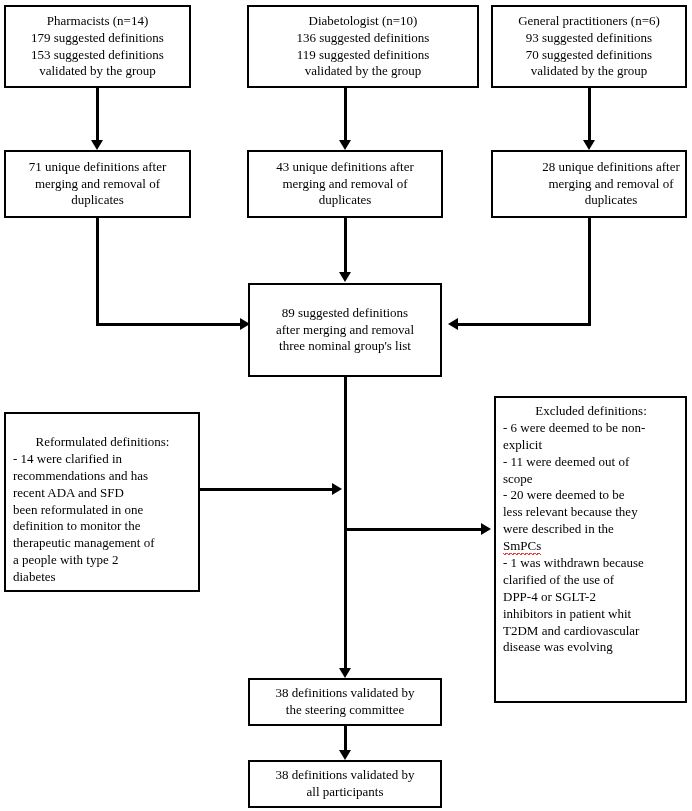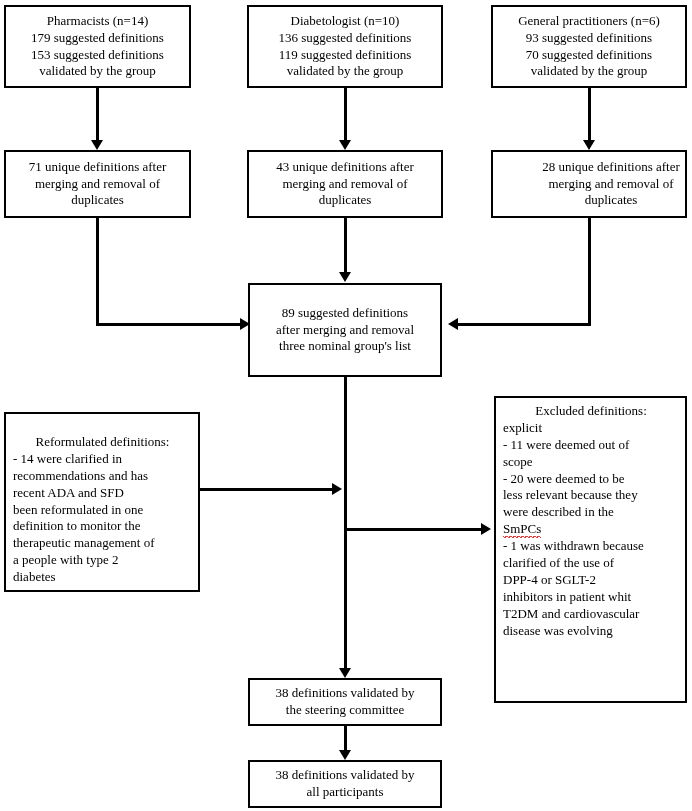--- a/index.html
+++ b/index.html
@@ -102,21 +102,21 @@
 
 <div id="canvas">
 
   <div class="box" style="left:4px; top:5px; width:187px; height:83px;">
     <span class="ln">Pharmacists (n=14)</span>
     <span class="ln">179 suggested definitions</span>
     <span class="ln">153 suggested definitions</span>
     <span class="ln">validated by the group</span>
   </div>
 
-  <div class="box" style="left:247px; top:5px; width:196px; height:83px;">
+  <div class="box" style="left:247px; top:5px; width:232px; height:83px;">
     <span class="ln">Diabetologist (n=10)</span>
     <span class="ln">136 suggested definitions</span>
     <span class="ln">119 suggested definitions</span>
     <span class="ln">validated by the group</span>
   </div>
 
   <div class="box" style="left:491px; top:5px; width:196px; height:83px;">
     <span class="ln">General practitioners (n=6)</span>
     <span class="ln">93 suggested definitions</span>
     <span class="ln">70 suggested definitions</span>
@@ -183,20 +183,21 @@
     <span class="ln">recent ADA and SFD</span>
     <span class="ln">been reformulated in one</span>
     <span class="ln">definition to monitor the</span>
     <span class="ln">therapeutic management of</span>
     <span class="ln">a people with type 2</span>
     <span class="ln">diabetes</span>
   </div>
 
   <div class="box left-align" style="left:494px; top:383px; width:193px; height:307px;">
     <span class="ln center">Excluded definitions:</span>
+    <span class="ln">- 6 were deemed to be non-</span>
     <span class="ln">explicit</span>
     <span class="ln">- 11 were deemed out of</span>
     <span class="ln">scope</span>
     <span class="ln">- 20 were deemed to be</span>
     <span class="ln">less relevant because they</span>
     <span class="ln">were described in the</span>
     <span class="ln"><span class="spell">SmPCs</span></span>
     <span class="ln">- 1 was withdrawn because</span>
     <span class="ln">clarified of the use of</span>
     <span class="ln">DPP-4 or SGLT-2</span>

